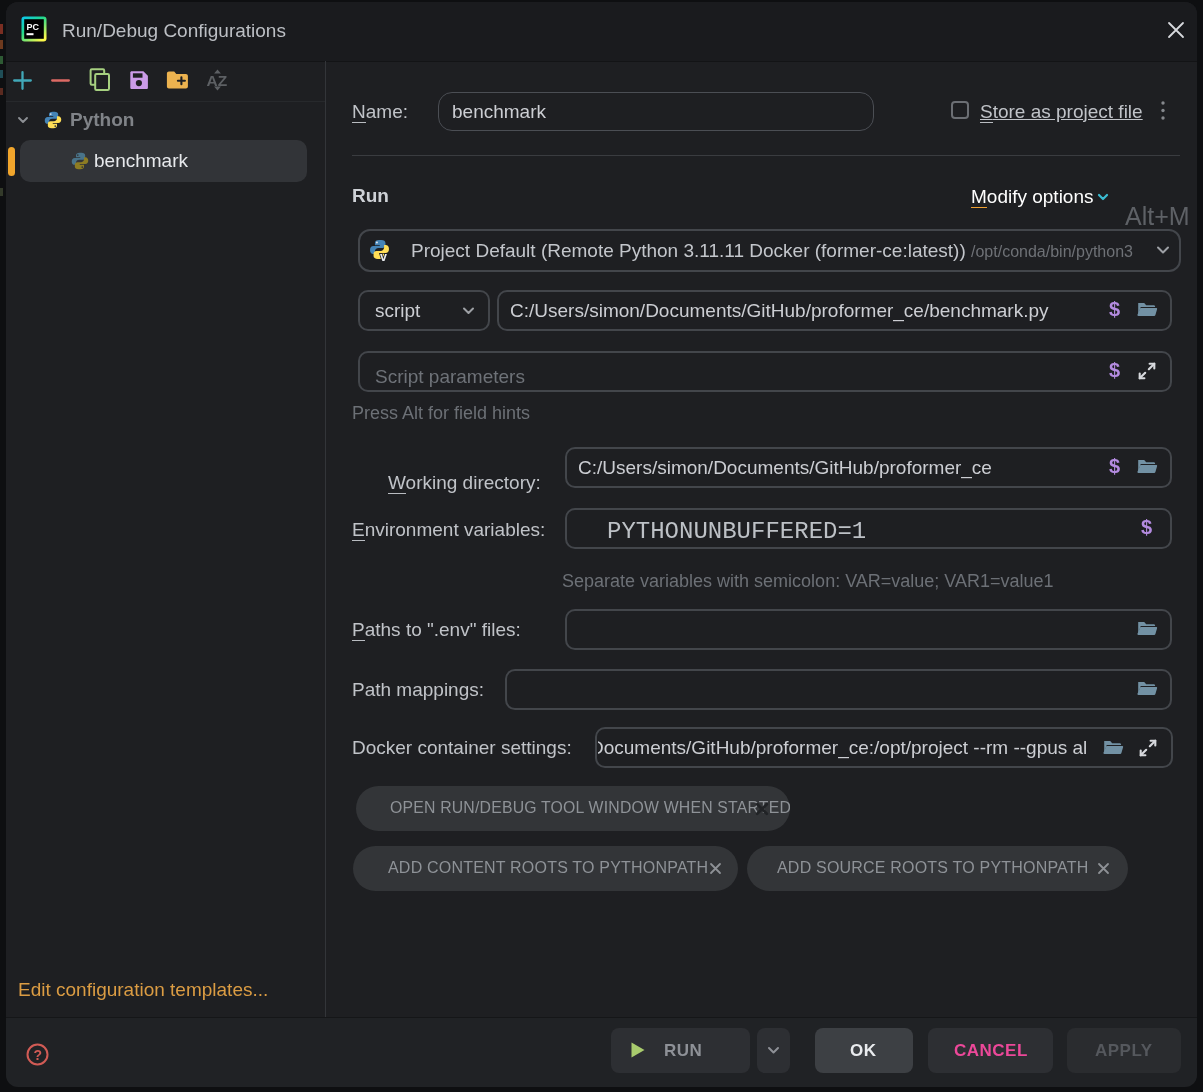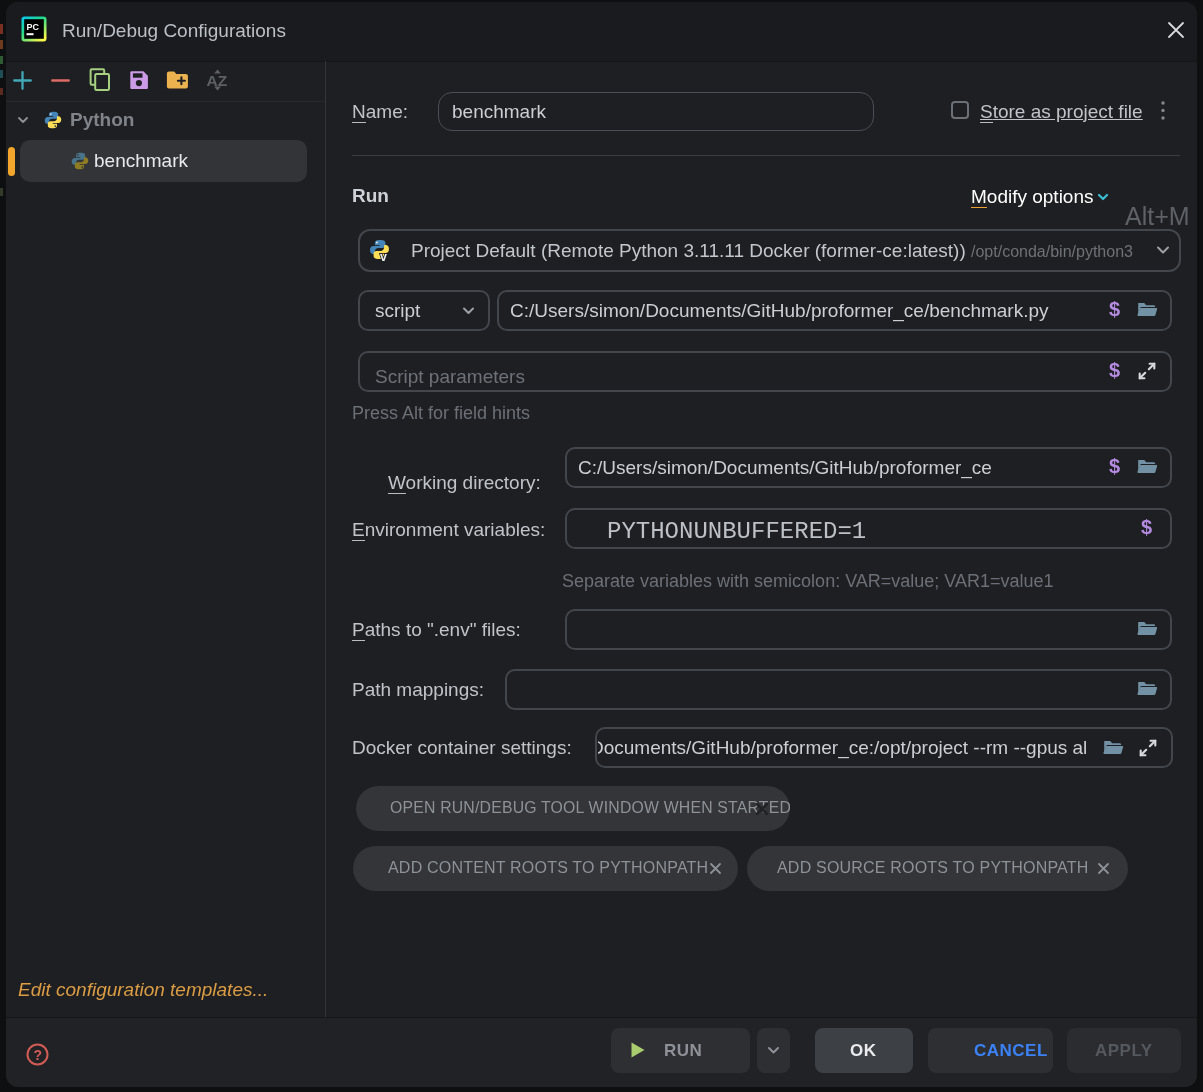--- a/index.html
+++ b/index.html
@@ -218,21 +218,21 @@
 <div class="pilltext" style="left:388px;top:859px;">ADD CONTENT ROOTS TO PYTHONPATH</div>
 <svg class="abs" style="left:708px;top:861px" width="15" height="15" viewBox="0 0 15 15" fill="none" stroke="#8e9196" stroke-width="1.8" stroke-linecap="round">
     <path d="M3 3l9 9M12 3l-9 9"></path>
   </svg>
 <div class="pill" style="left:747px;top:846px;width:381px;height:45px;"></div>
 <div class="pilltext" style="left:777px;top:859px;">ADD SOURCE ROOTS TO PYTHONPATH</div>
 <svg class="abs" style="left:1096px;top:861px" width="15" height="15" viewBox="0 0 15 15" fill="none" stroke="#8e9196" stroke-width="1.8" stroke-linecap="round">
     <path d="M3 3l9 9M12 3l-9 9"></path>
   </svg>
 
-<div class="abs" style="left:18px;top:979px;font-size:19px;color:#db9c43;font-style:italic;">Edit configuration templates...</div>
+<div class="abs" style="left:18px;top:979px;font-size:19px;color:#db9c43;">Edit configuration templates...</div>
 <svg class="abs" style="left:26px;top:1043px" width="23" height="23" viewBox="0 0 23 23">
   <circle cx="11.5" cy="11.5" r="10" fill="none" stroke="#d15b55" stroke-width="2"></circle>
   <text x="7.5" y="16.5" font-size="14" font-weight="bold" fill="#d15b55" font-family="Liberation Sans">?</text>
 </svg>
 
 <svg class="abs" style="left:1167px;top:21px" width="18" height="18" viewBox="0 0 18 18" fill="none" stroke="#d7d9dd" stroke-width="1.8" stroke-linecap="round">
     <path d="M2 2l14 14M16 2L2 16"></path>
   </svg>
 
 <div class="btn" style="left:611px;top:1028px;width:139px;height:45px;"></div>
@@ -240,15 +240,15 @@
     <path fill="#a9cc6e" d="M4.5 2.5l13 7.5-13 7.5z"></path>
   </svg>
 <div class="btntext" style="left:664px;top:1041px;color:#8e9197;">RUN</div>
 <div class="btn" style="left:757px;top:1028px;width:33px;height:45px;"></div>
 <svg class="abs" style="left:766px;top:1045px" width="15" height="12" viewBox="0 0 15 12" fill="none" stroke="#8e9197" stroke-width="2" stroke-linecap="round" stroke-linejoin="round">
     <path d="M3 3l4.5 4.5L12 3"></path>
   </svg>
 <div class="btn" style="left:815px;top:1028px;width:98px;height:45px;background:#3d4044;"></div>
 <div class="btntext" style="left:850px;top:1041px;color:#e9ebee;">OK</div>
 <div class="btn" style="left:928px;top:1028px;width:125px;height:45px;"></div>
-<div class="btntext" style="left:954px;top:1041px;color:#3b82f6;margin-left:20px;">CANCEL</div>
+<div class="btntext" style="left:954px;top:1041px;color:#ec4899;">CANCEL</div>
 <div class="btn" style="left:1067px;top:1028px;width:114px;height:45px;background:#2a2c2f;"></div>
 <div class="btntext" style="left:1095px;top:1041px;color:#55585d;">APPLY</div>
 
 </body></html>

